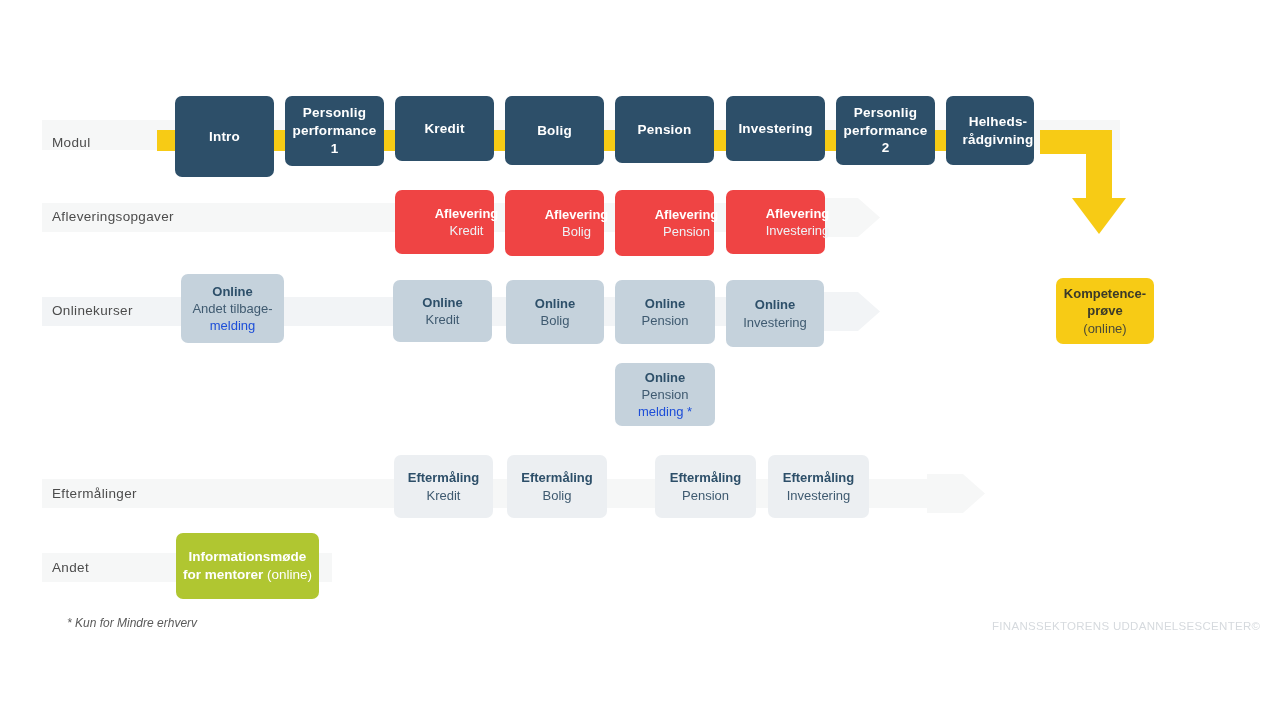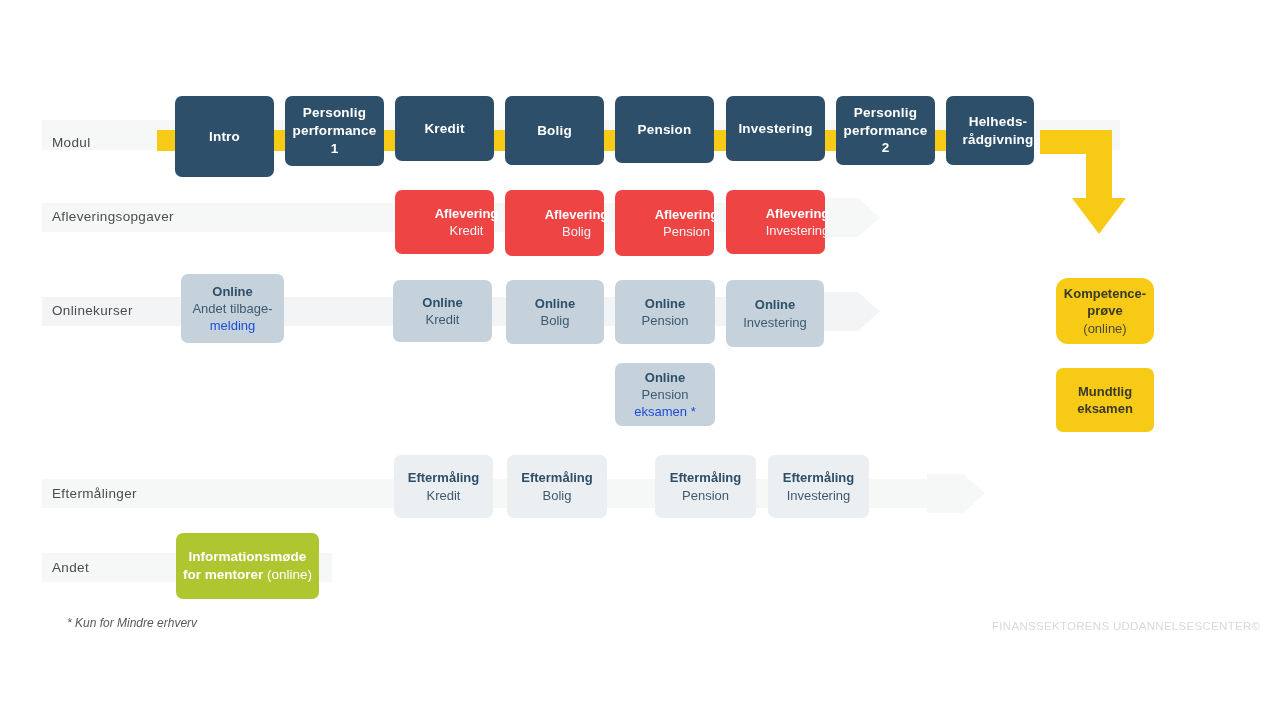--- a/index.html
+++ b/index.html
@@ -252,21 +252,21 @@
   </div>
 
   <div class="node online" style="left:726px; top:280px; width:98px; height:67px;">
     <span class="t1">Online</span>
     <span class="t2">Investering</span>
   </div>
 
   <div class="node online" style="left:615px; top:363px; width:100px; height:63px;">
     <span class="t1">Online</span>
     <span class="t2">Pension</span>
-    <span class="t3">eksamen *</span>
+    <span class="t3">melding *</span>
   </div>
 
   <div class="node measure" style="left:394px; top:455px; width:99px; height:63px;">
     <span class="t1">Eftermåling</span>
     <span class="t2">Kredit</span>
   </div>
 
   <div class="node measure" style="left:507px; top:455px; width:100px; height:63px;">
     <span class="t1">Eftermåling</span>
     <span class="t2">Bolig</span>
@@ -275,30 +275,26 @@
   <div class="node measure" style="left:655px; top:455px; width:101px; height:63px;">
     <span class="t1">Eftermåling</span>
     <span class="t2">Pension</span>
   </div>
 
   <div class="node measure" style="left:768px; top:455px; width:101px; height:63px;">
     <span class="t1">Eftermåling</span>
     <span class="t2">Investering</span>
   </div>
 
-  <div class="node exam" style="left:1056px; top:278px; width:98px; height:66px;border-radius:12px;">
+  <div class="node exam" style="left:1056px; top:278px; width:98px; height:66px;">
     <span class="t1">Kompetence-</span>
     <span class="t2">prøve</span>
     <span class="t3">(online)</span>
   </div>
 
-  <div class="node exam" style="left:1056px; top:368px; width:98px; height:64px;">
-    <span class="t1">Mundtlig</span>
-    <span class="t2">eksamen</span>
-  </div>
 
   <div class="node other" style="left:176px; top:533px; width:143px; height:66px;">
     <span class="line t1">Informationsmøde</span>
     <span class="line">
       <span class="t2">for mentorer</span><span>&nbsp;</span><span class="t3">(online)</span>
     </span>
   </div>
 
   <div class="footnote" style="left:67px; top:616px;">* Kun for Mindre erhverv</div>
 

